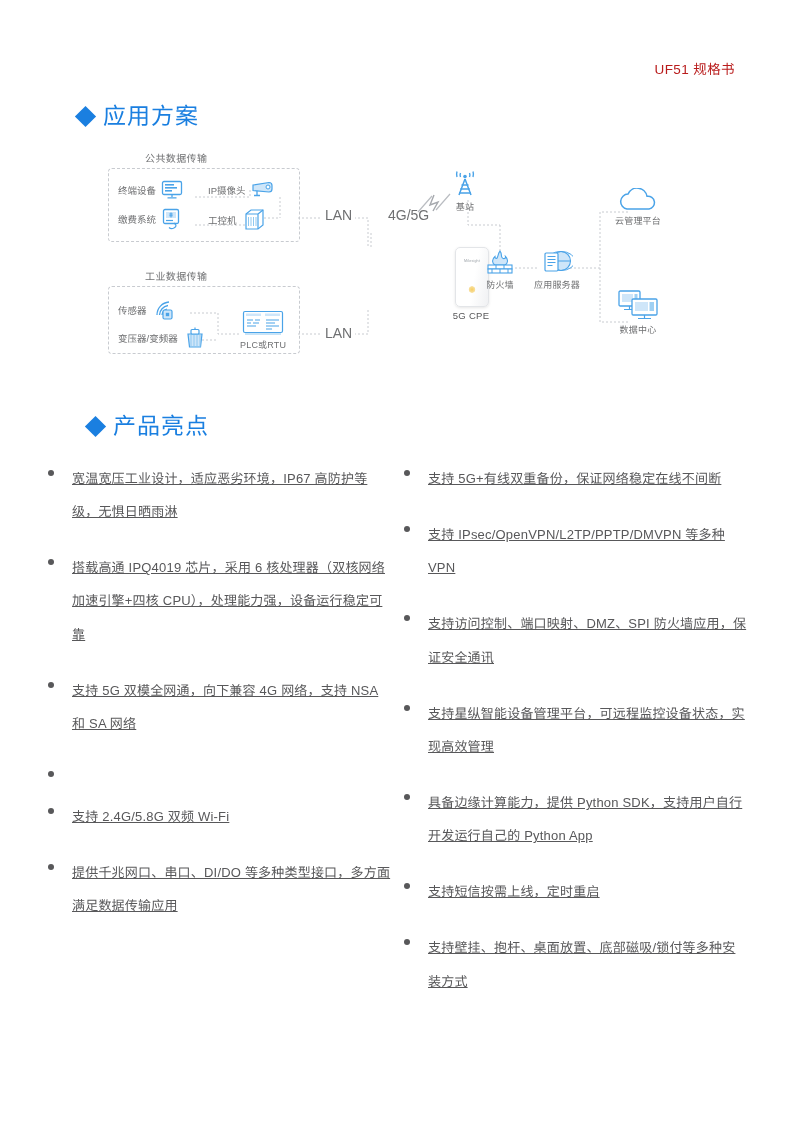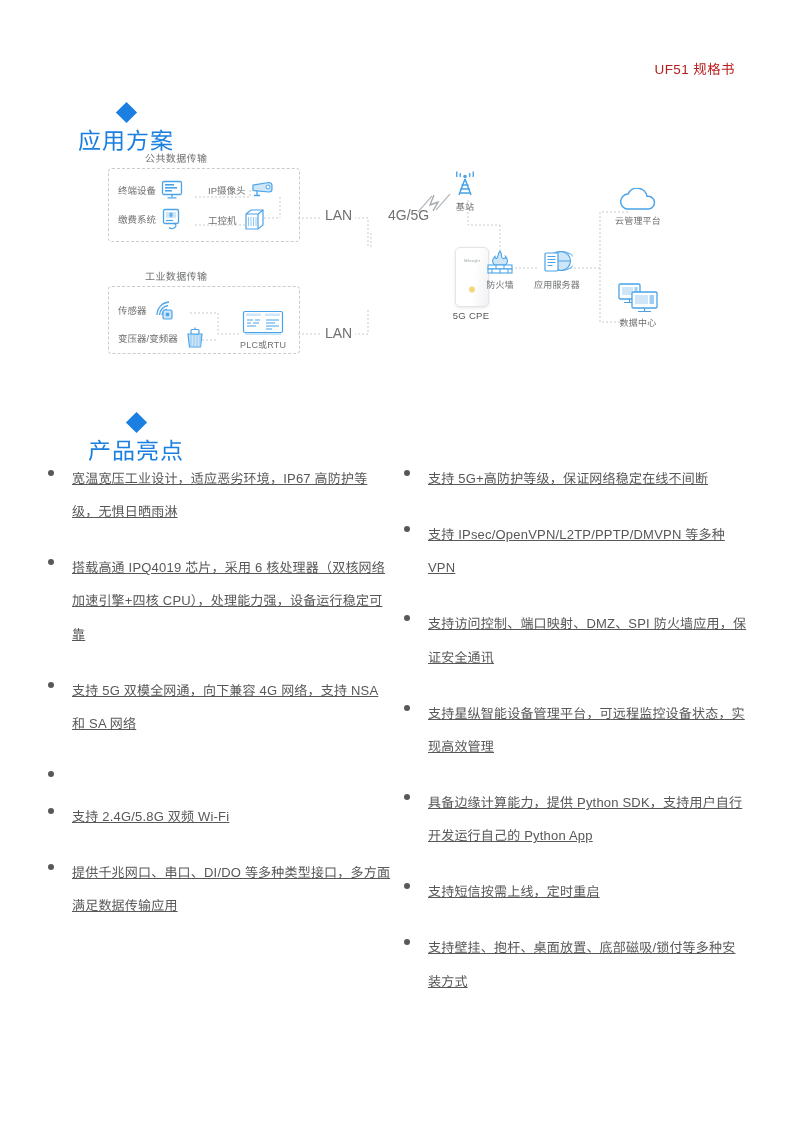--- a/index.html
+++ b/index.html
@@ -26,21 +26,20 @@
     color: #b91c1c;
     letter-spacing: .4px;
   }
 
   
   .section-heading {
     position: absolute;
     display: flex;
     align-items: center;
     gap: 10px;
-    flex-direction: column;
   }
   .diamond {
     width: 15px;
     height: 15px;
     background: #1a7fe0;
     transform: rotate(45deg);
     flex: 0 0 auto;
   }
   .section-heading .title {
     font-size: 23px;
@@ -344,21 +343,21 @@
     <span class="caption">应用服务器</span>
   </div>
 
   <div class="node" style="left:515px; top:38px;">
     <svg width="44" height="24" viewBox="0 0 44 24">
       <path d="M11 21 a7.5 7.5 0 0 1 1 -14.9 a10 10 0 0 1 19 2.2 a6.4 6.4 0 0 1 2 12.7 Z" fill="none" stroke="#4aa3e8" stroke-width="1.5" stroke-linejoin="round"></path>
     </svg>
     <span class="caption">云管理平台</span>
   </div>
 
-  <div class="node" style="left:517px; top:132px;">
+  <div class="node" style="left:517px; top:139px;">
     <svg width="42" height="32" viewBox="0 0 42 32">
       <rect x="2" y="2" width="21" height="15" rx="1.2" fill="#ffffff" stroke="#4aa3e8" stroke-width="1.3"></rect>
       <rect x="5" y="5" width="11" height="8" fill="#cfe6f9"></rect>
       <rect x="17.5" y="5" width="3" height="8" fill="#9fd0f3"></rect>
       <path d="M12.5 17 V20 M7 20.5 H18" stroke="#4aa3e8" stroke-width="1.2" fill="none"></path>
       <rect x="15" y="10" width="25" height="16" rx="1.2" fill="#ffffff" stroke="#4aa3e8" stroke-width="1.3"></rect>
       <rect x="18" y="13" width="13" height="9" fill="#cfe6f9"></rect>
       <rect x="32.5" y="13" width="4.5" height="9" fill="#9fd0f3"></rect>
       <path d="M27.5 26 V29 M21 29.5 H34" stroke="#4aa3e8" stroke-width="1.2" fill="none"></path>
     </svg>
@@ -394,21 +393,21 @@
     </div>
     <div class="hl-item">
       <span class="hl-bullet"></span>
       <span class="hl-text">提供千兆网口、串口、DI/DO 等多种类型接口，多方面满足数据传输应用</span>
     </div>
   </div>
 
   <div class="hl-col">
     <div class="hl-item">
       <span class="hl-bullet"></span>
-      <span class="hl-text">支持 5G+高防护等级，保证网络稳定在线不间断</span>
+      <span class="hl-text">支持 5G+有线双重备份，保证网络稳定在线不间断</span>
     </div>
     <div class="hl-item">
       <span class="hl-bullet"></span>
       <span class="hl-text">支持 IPsec/OpenVPN/L2TP/PPTP/DMVPN 等多种 VPN</span>
     </div>
     <div class="hl-item">
       <span class="hl-bullet"></span>
       <span class="hl-text">支持访问控制、端口映射、DMZ、SPI 防火墙应用，保证安全通讯</span>
     </div>
     <div class="hl-item">

